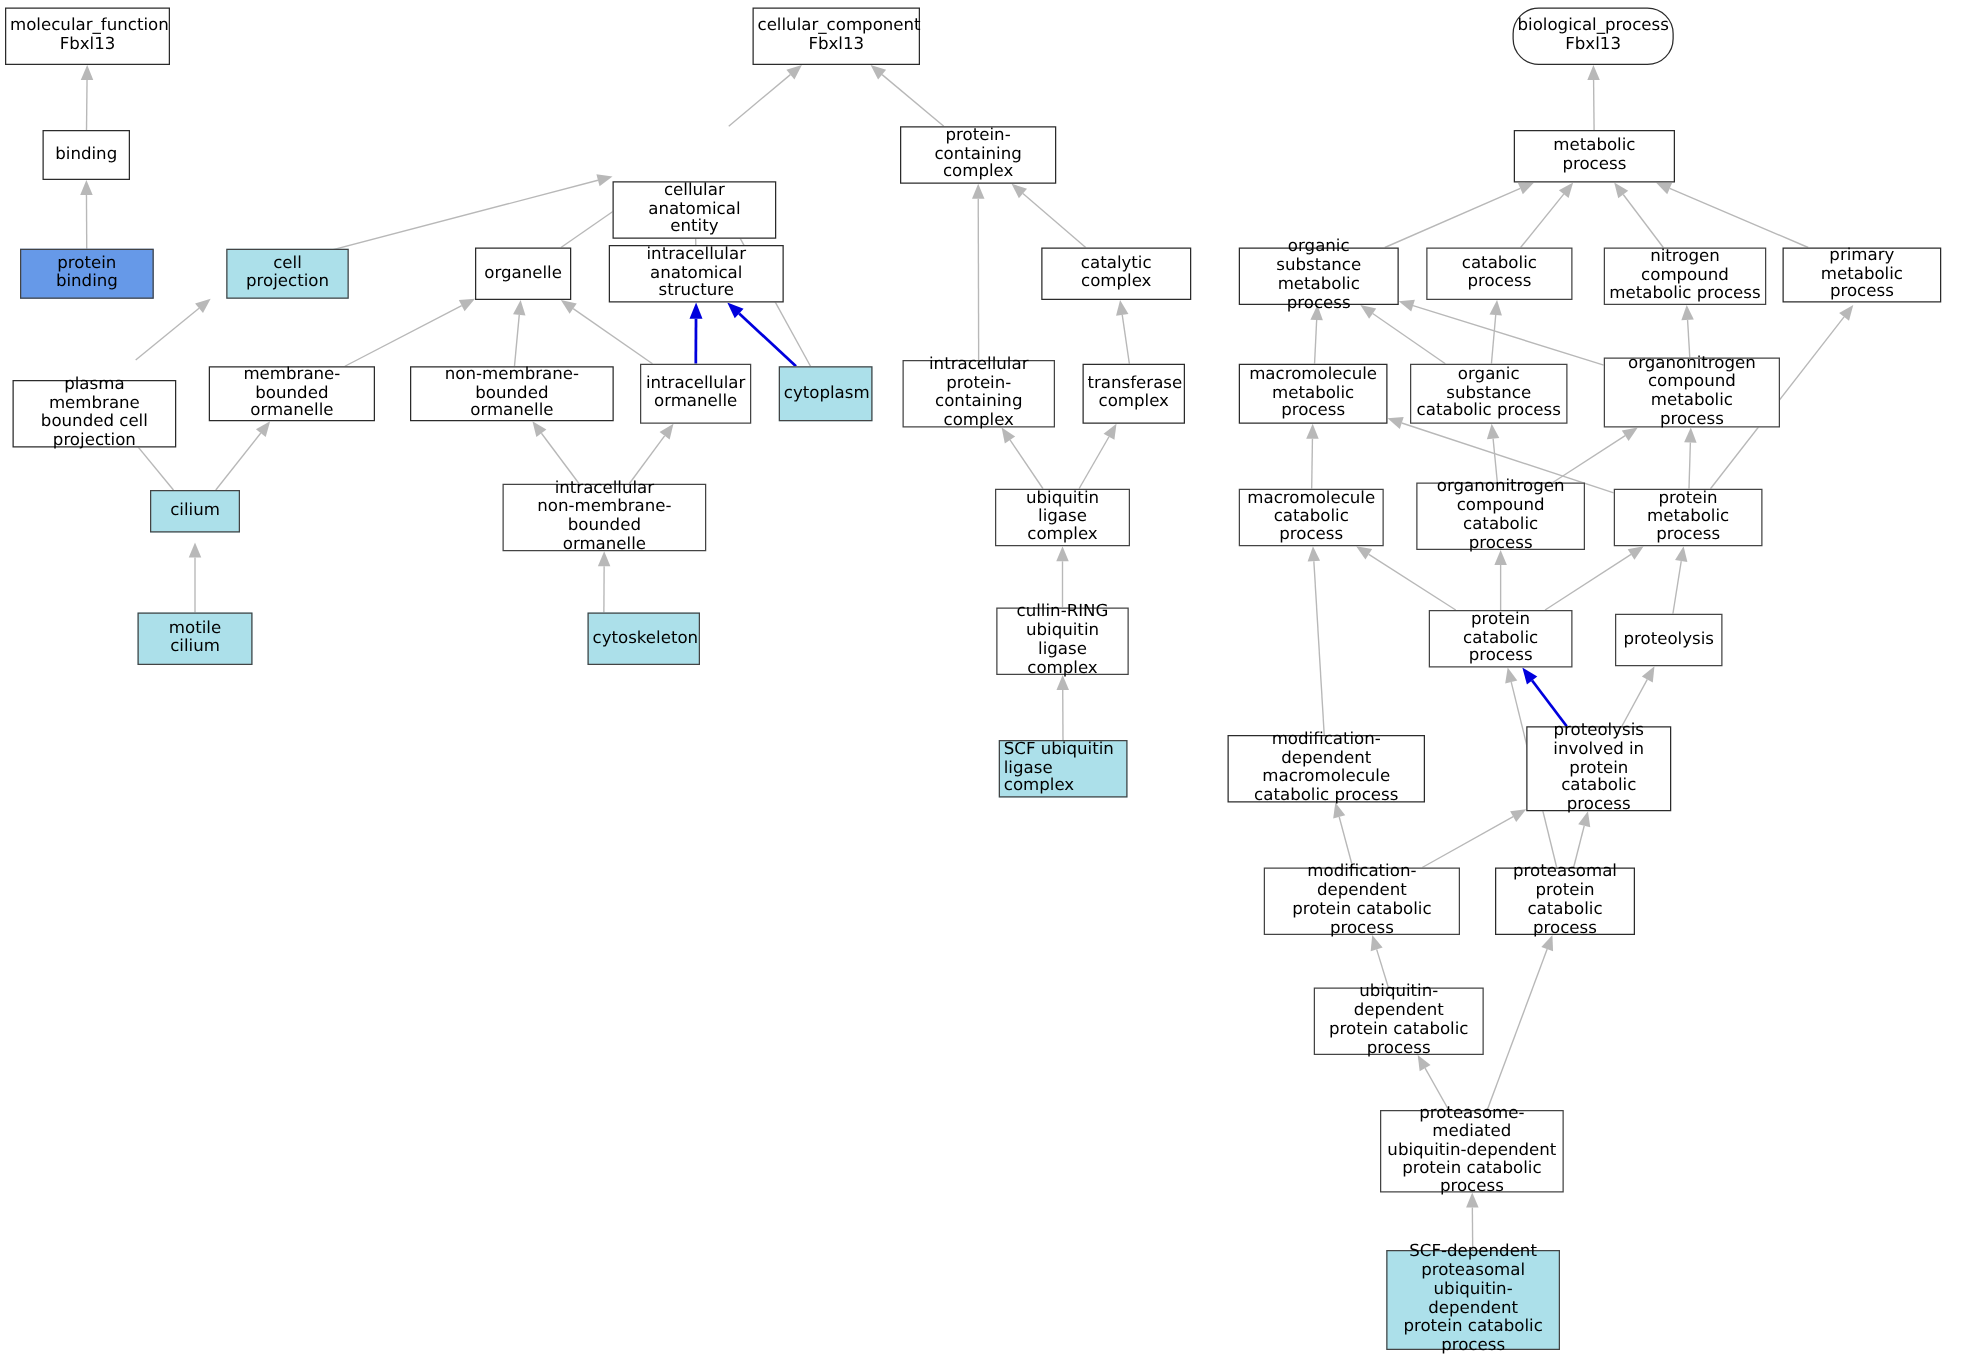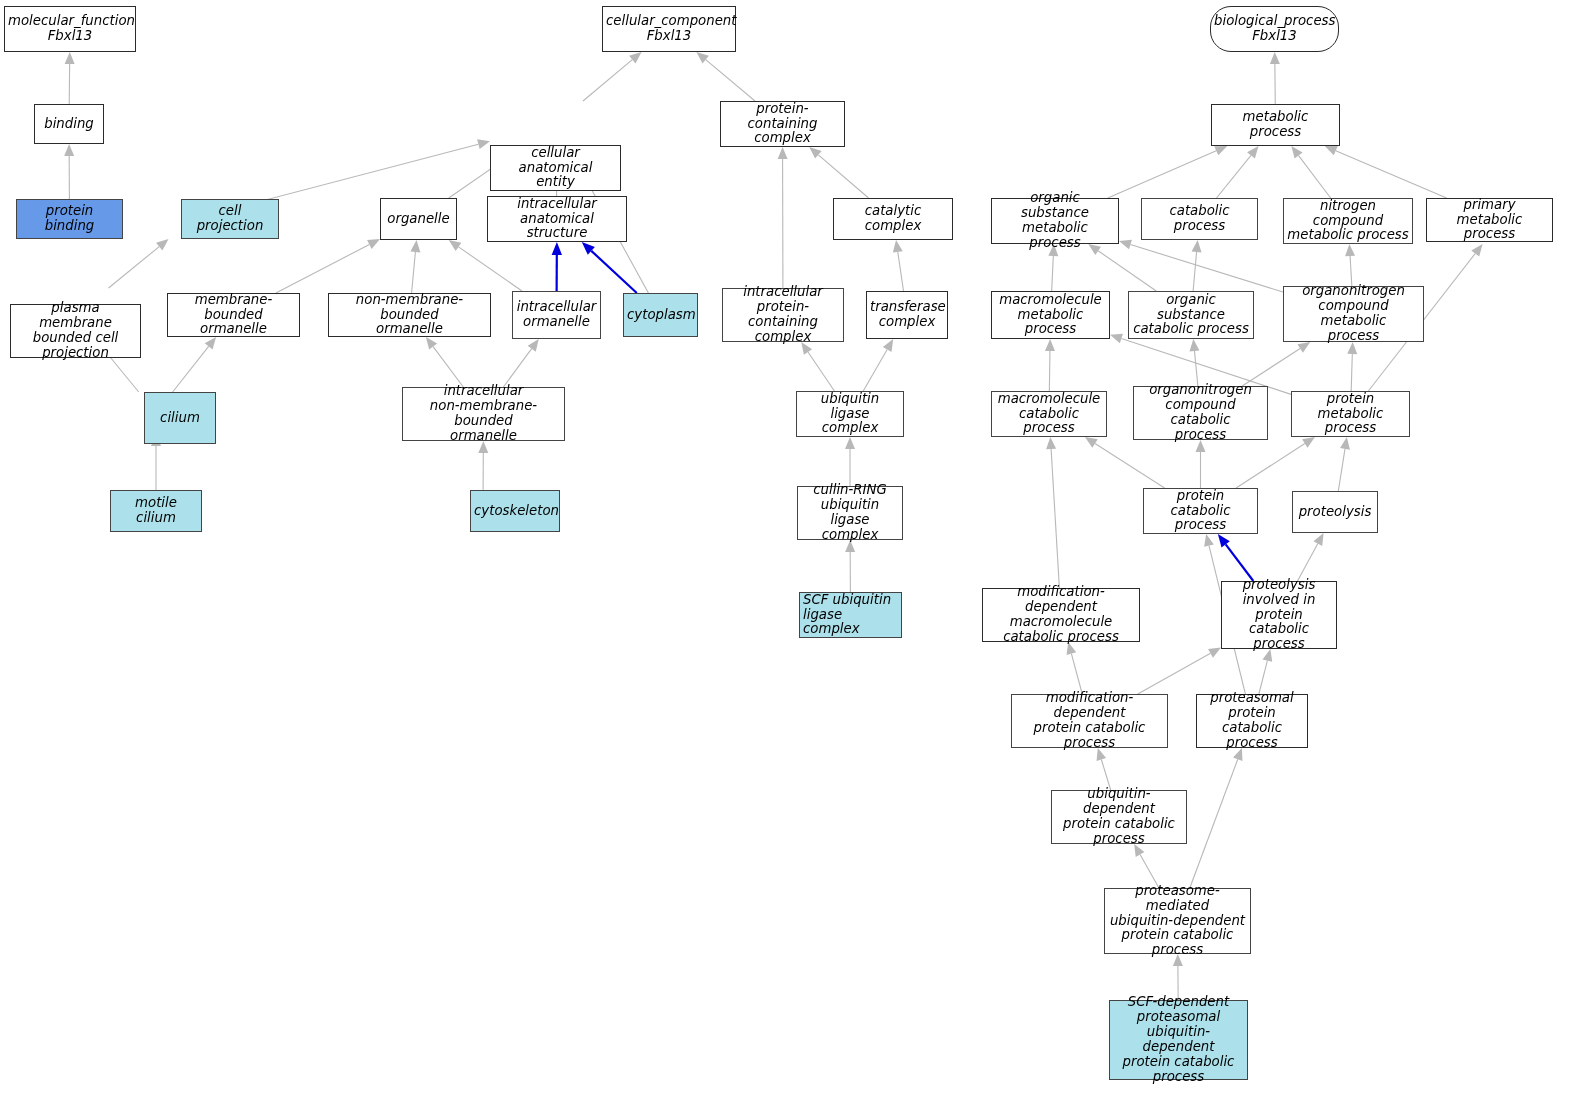--- a/index.html
+++ b/index.html
@@ -13,21 +13,20 @@
     background:#ffffff;
     display:flex;
     align-items:center;
     justify-content:center;
     text-align:center;
     line-height:1.12;
     font-size:13.3px;
     color:#000;
     padding:3px 3px;
     z-index:5;
-    font-style:italic;
   }
   .node.thick{border-width:1.6px;border-color:#444;}
   .node .lbl{display:block;width:100%;white-space:pre-line;}
   .node.leftalign{justify-content:flex-start;text-align:left;}
   .node.leftalign .lbl{text-align:left;}
   .fill-light{background:#ace0ea;}
   .fill-strong{background:#6699e8;}
 </style>
 </head>
 <body>
@@ -283,21 +282,21 @@
       </div>
       <div class="node" style="left: 10px; top: 304px; width: 131px; height: 54px;">
         <span class="lbl">plasma membrane
 bounded cell
 projection</span>
       </div>
       <div class="node" style="left: 167px; top: 293px; width: 133px; height: 44px;">
         <span class="lbl">membrane-bounded
 ormanelle</span>
       </div>
-      <div class="node thick fill-light" style="left: 120px; top: 392px; width: 72px; height: 52px; margin-left: 24px;">
+      <div class="node thick fill-light" style="left: 120px; top: 392px; width: 72px; height: 34px;">
         <span class="lbl">cilium</span>
       </div>
       <div class="node thick fill-light" style="left: 110px; top: 490px; width: 92px; height: 42px;">
         <span class="lbl">motile cilium</span>
       </div>
       <div class="node" style="left: 602px; top: 6px; width: 134px; height: 46px;">
         <span class="lbl">cellular_component
 Fbxl13</span>
       </div>
       <div class="node" style="left: 490px; top: 101px; width: 131px; height: 46px; margin-top: 44px;">

